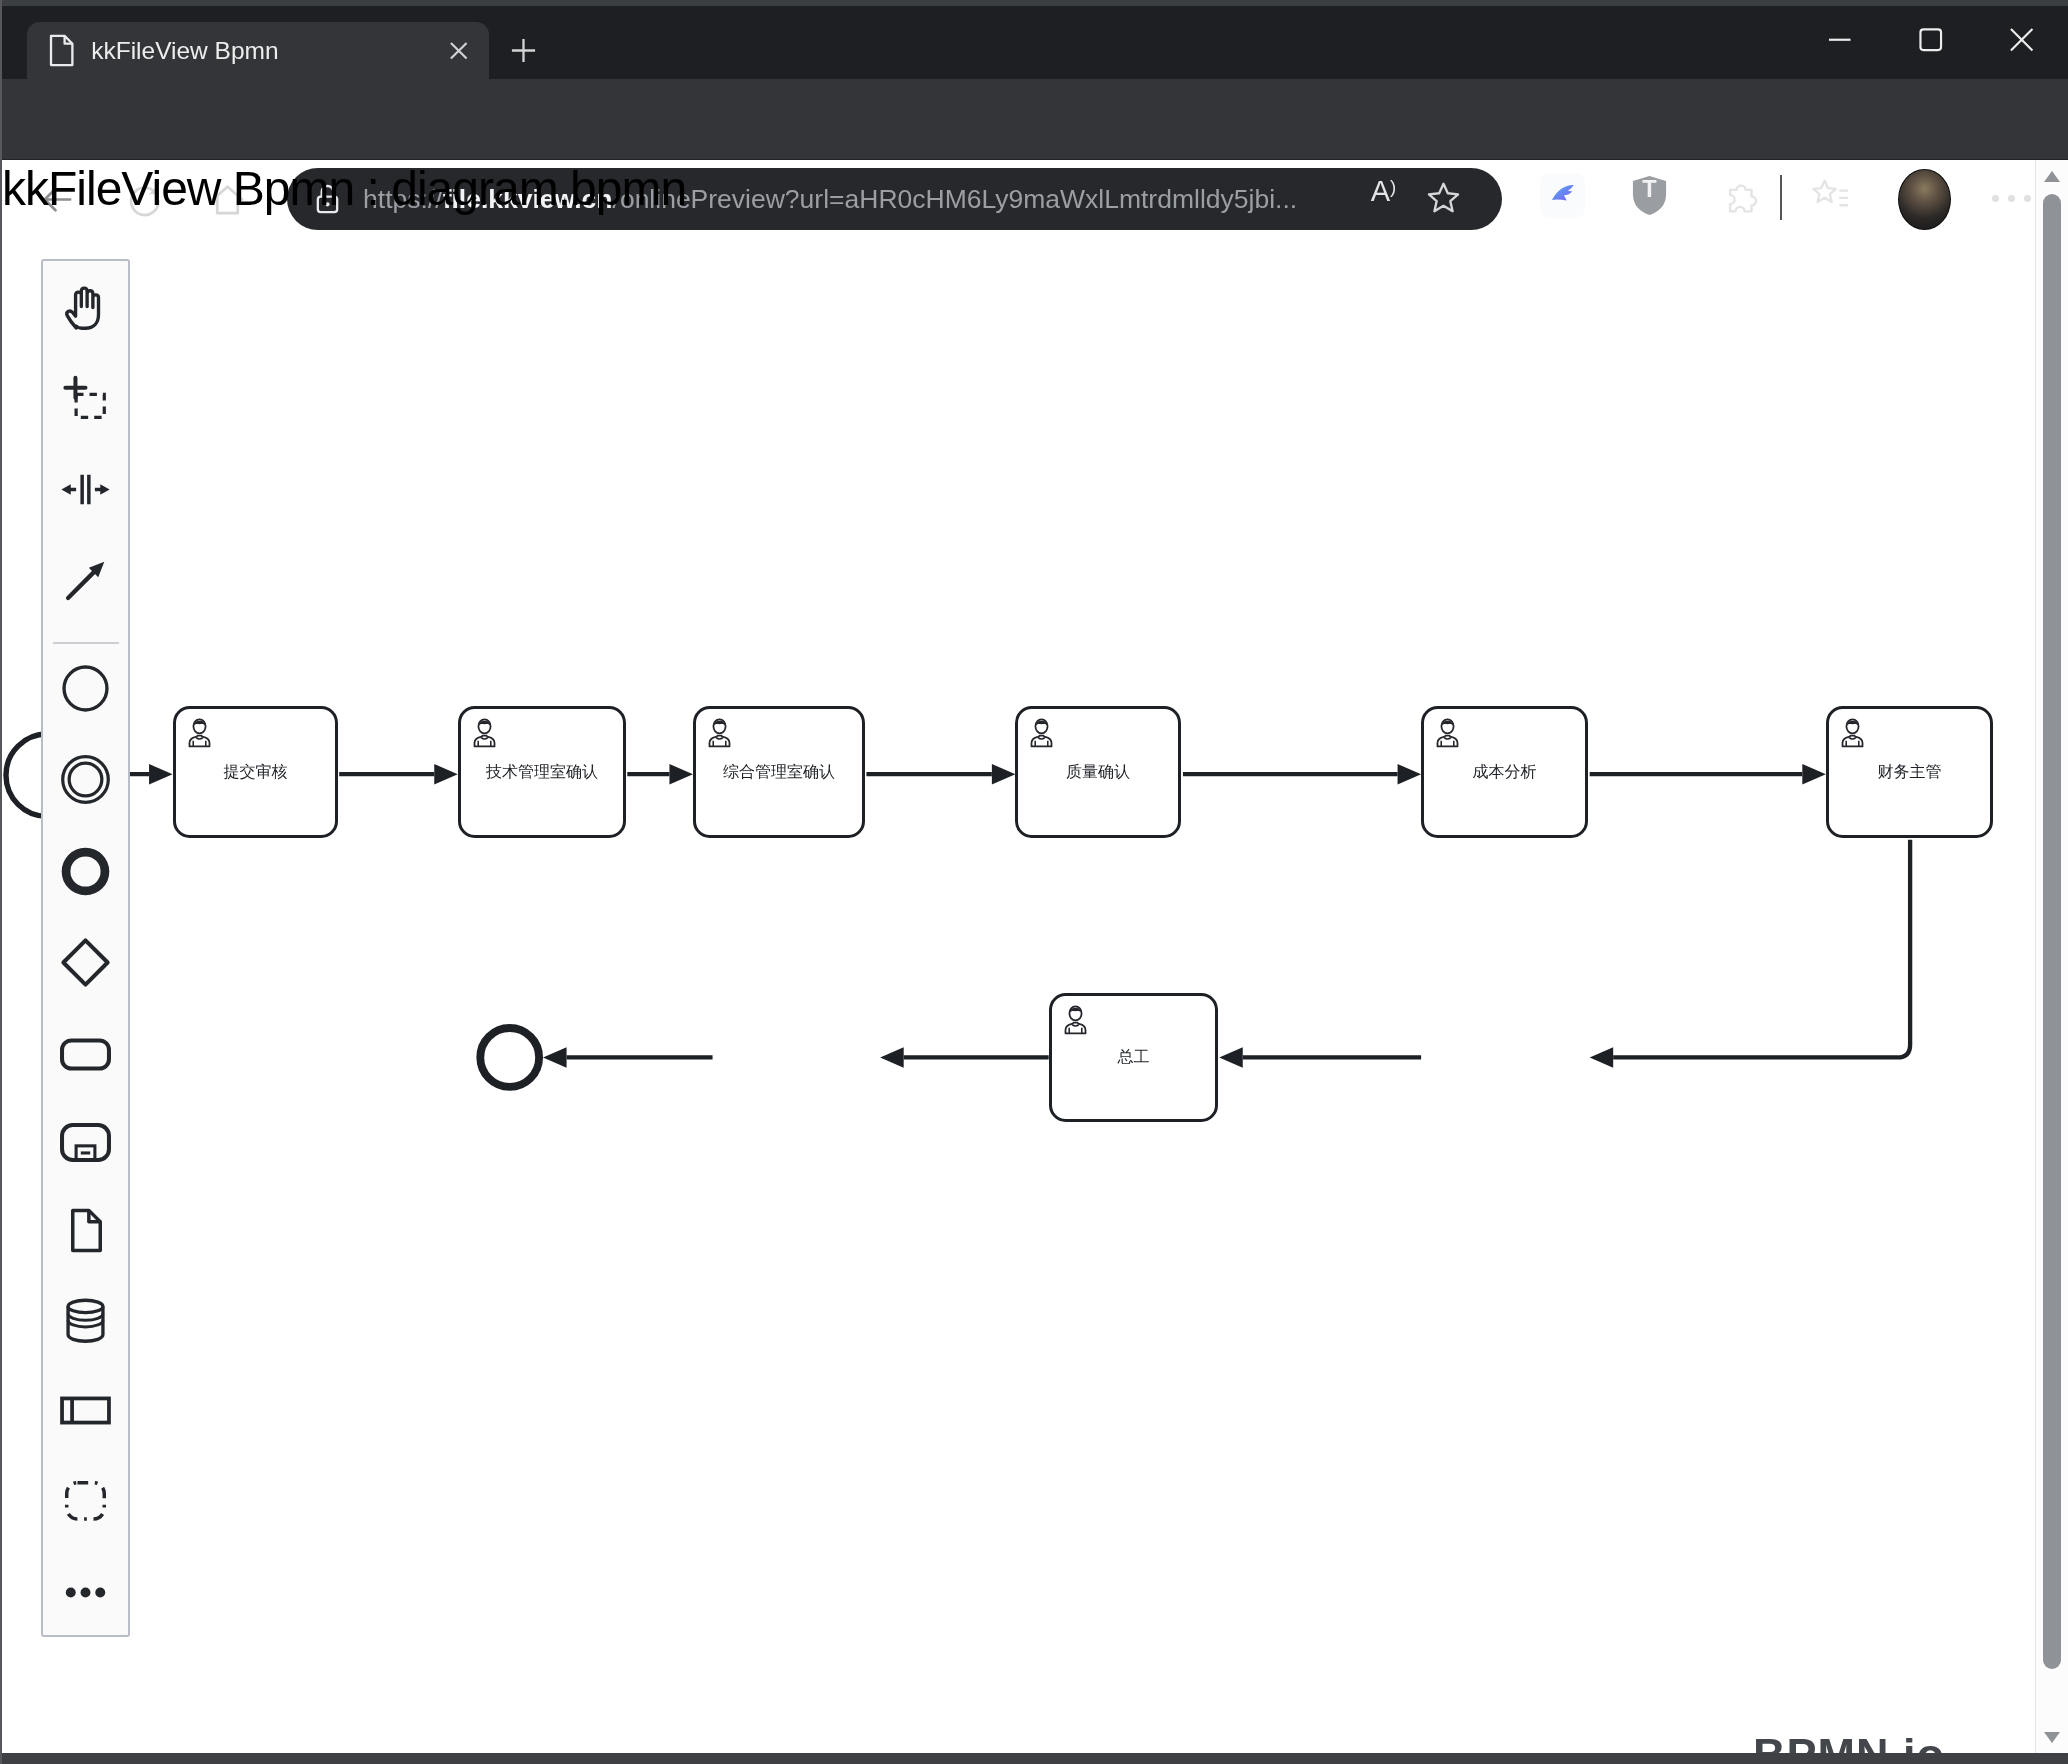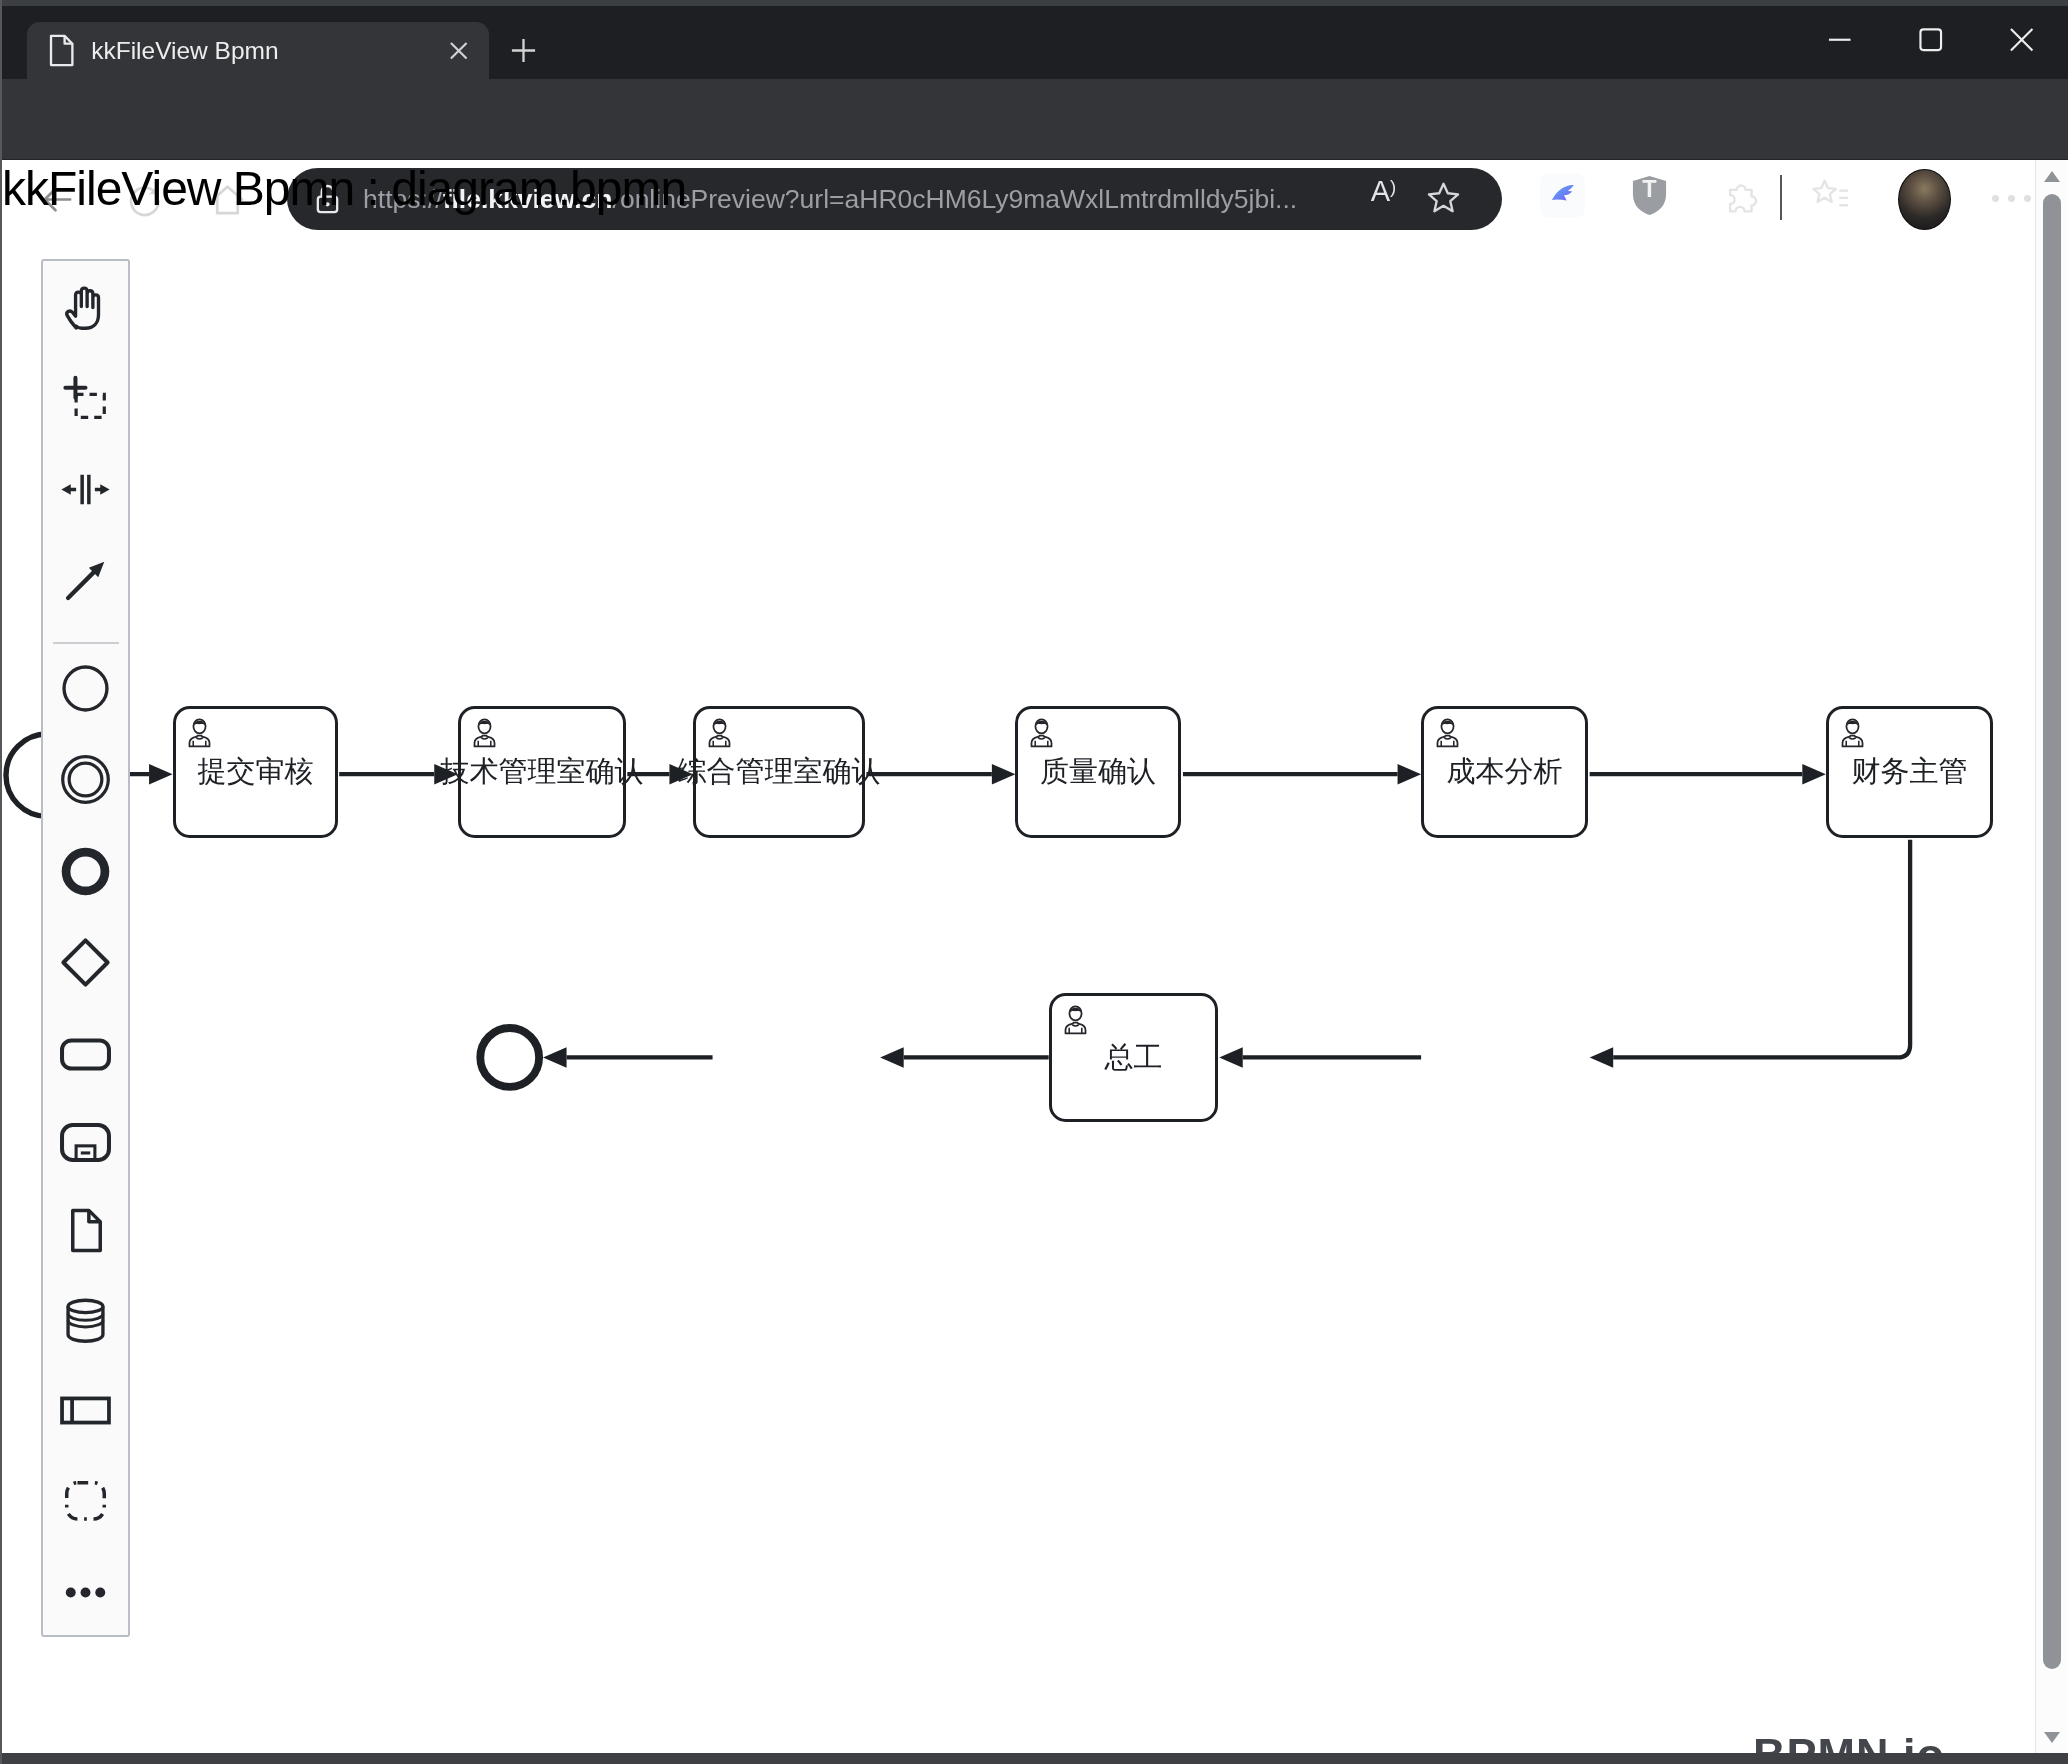--- a/index.html
+++ b/index.html
@@ -45,21 +45,21 @@
           border:1px solid #0c0c0d;}
   .moredots{position:absolute;left:1988px;top:97px;width:47px;height:45px;display:flex;align-items:center;justify-content:center;gap:8.8px;}
   .dot{width:6.9px;height:6.9px;border-radius:50%;background:#dfe0e2;}
 
   
   .page-title{position:absolute;left:2px;top:161px;margin:0;font-size:48px;font-weight:400;
               color:#000;letter-spacing:-1px;z-index:3;}
   .diagram-svg{position:absolute;left:0;top:0;z-index:1;}
   .task{position:absolute;background:#fff;border:3.9px solid #1d2025;border-radius:16.7px;
         display:flex;align-items:center;justify-content:center;z-index:2;
-        font-size:29px;color:#1d2025;white-space:nowrap;}
+        font-size:16px;color:#1d2025;white-space:nowrap;}
   .task .uicon{position:absolute;left:6.9px;top:5.9px;}
 
   
   .palette{position:absolute;left:41px;top:259px;width:89px;height:1378px;background:#fafafb;
            border:2px solid #b8bdc7;border-radius:2.9px;box-sizing:border-box;z-index:5;}
   .p-item{position:absolute;left:12.7px;width:59px;height:59px;}
   .p-sep{position:absolute;left:9.8px;width:66px;height:2px;background:#ccced3;}
 
   
   .scrollbar{position:absolute;left:2035px;top:160px;width:33px;height:1594px;background:#fcfcfd;

